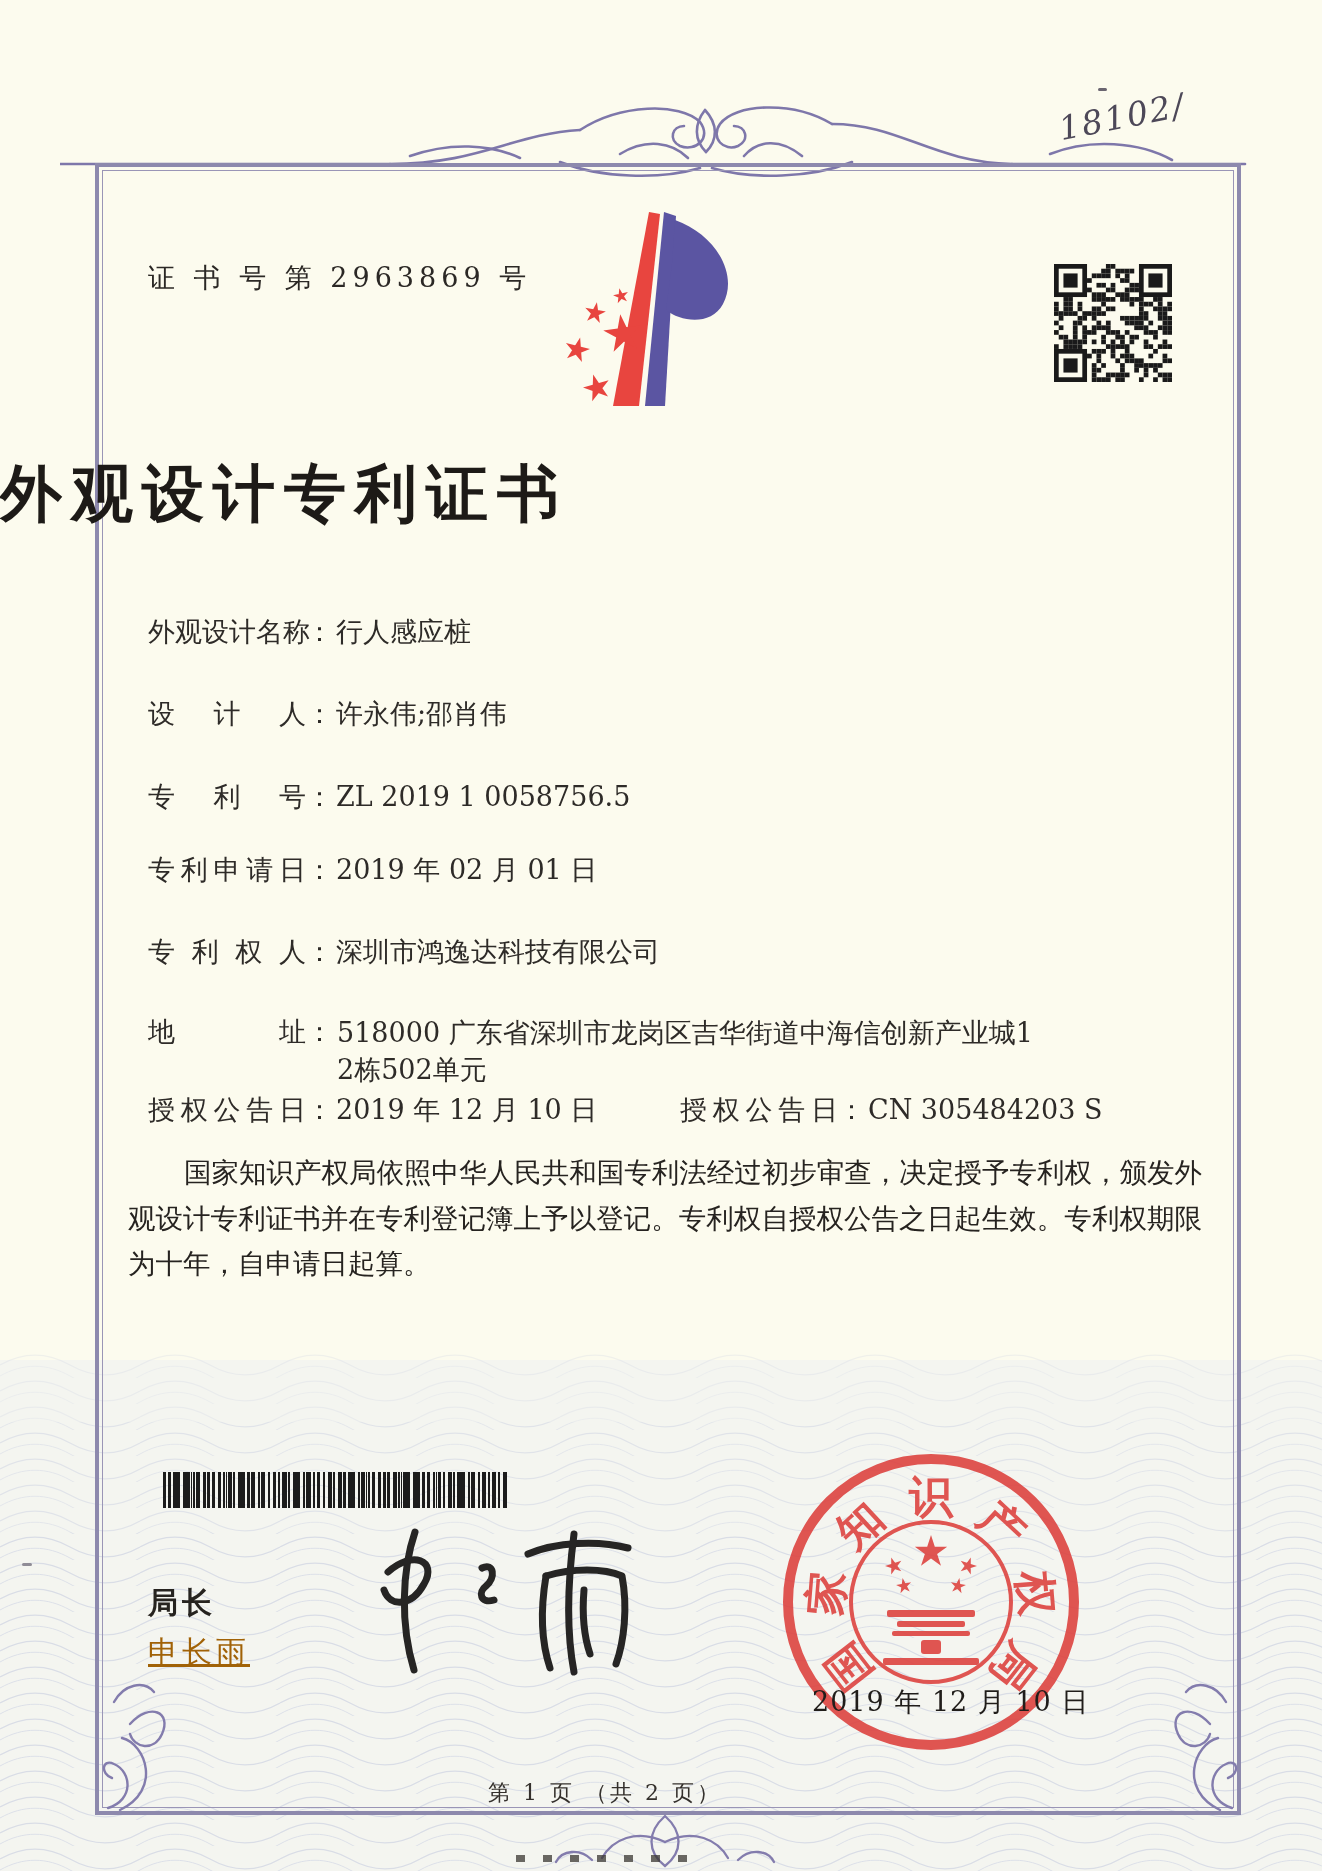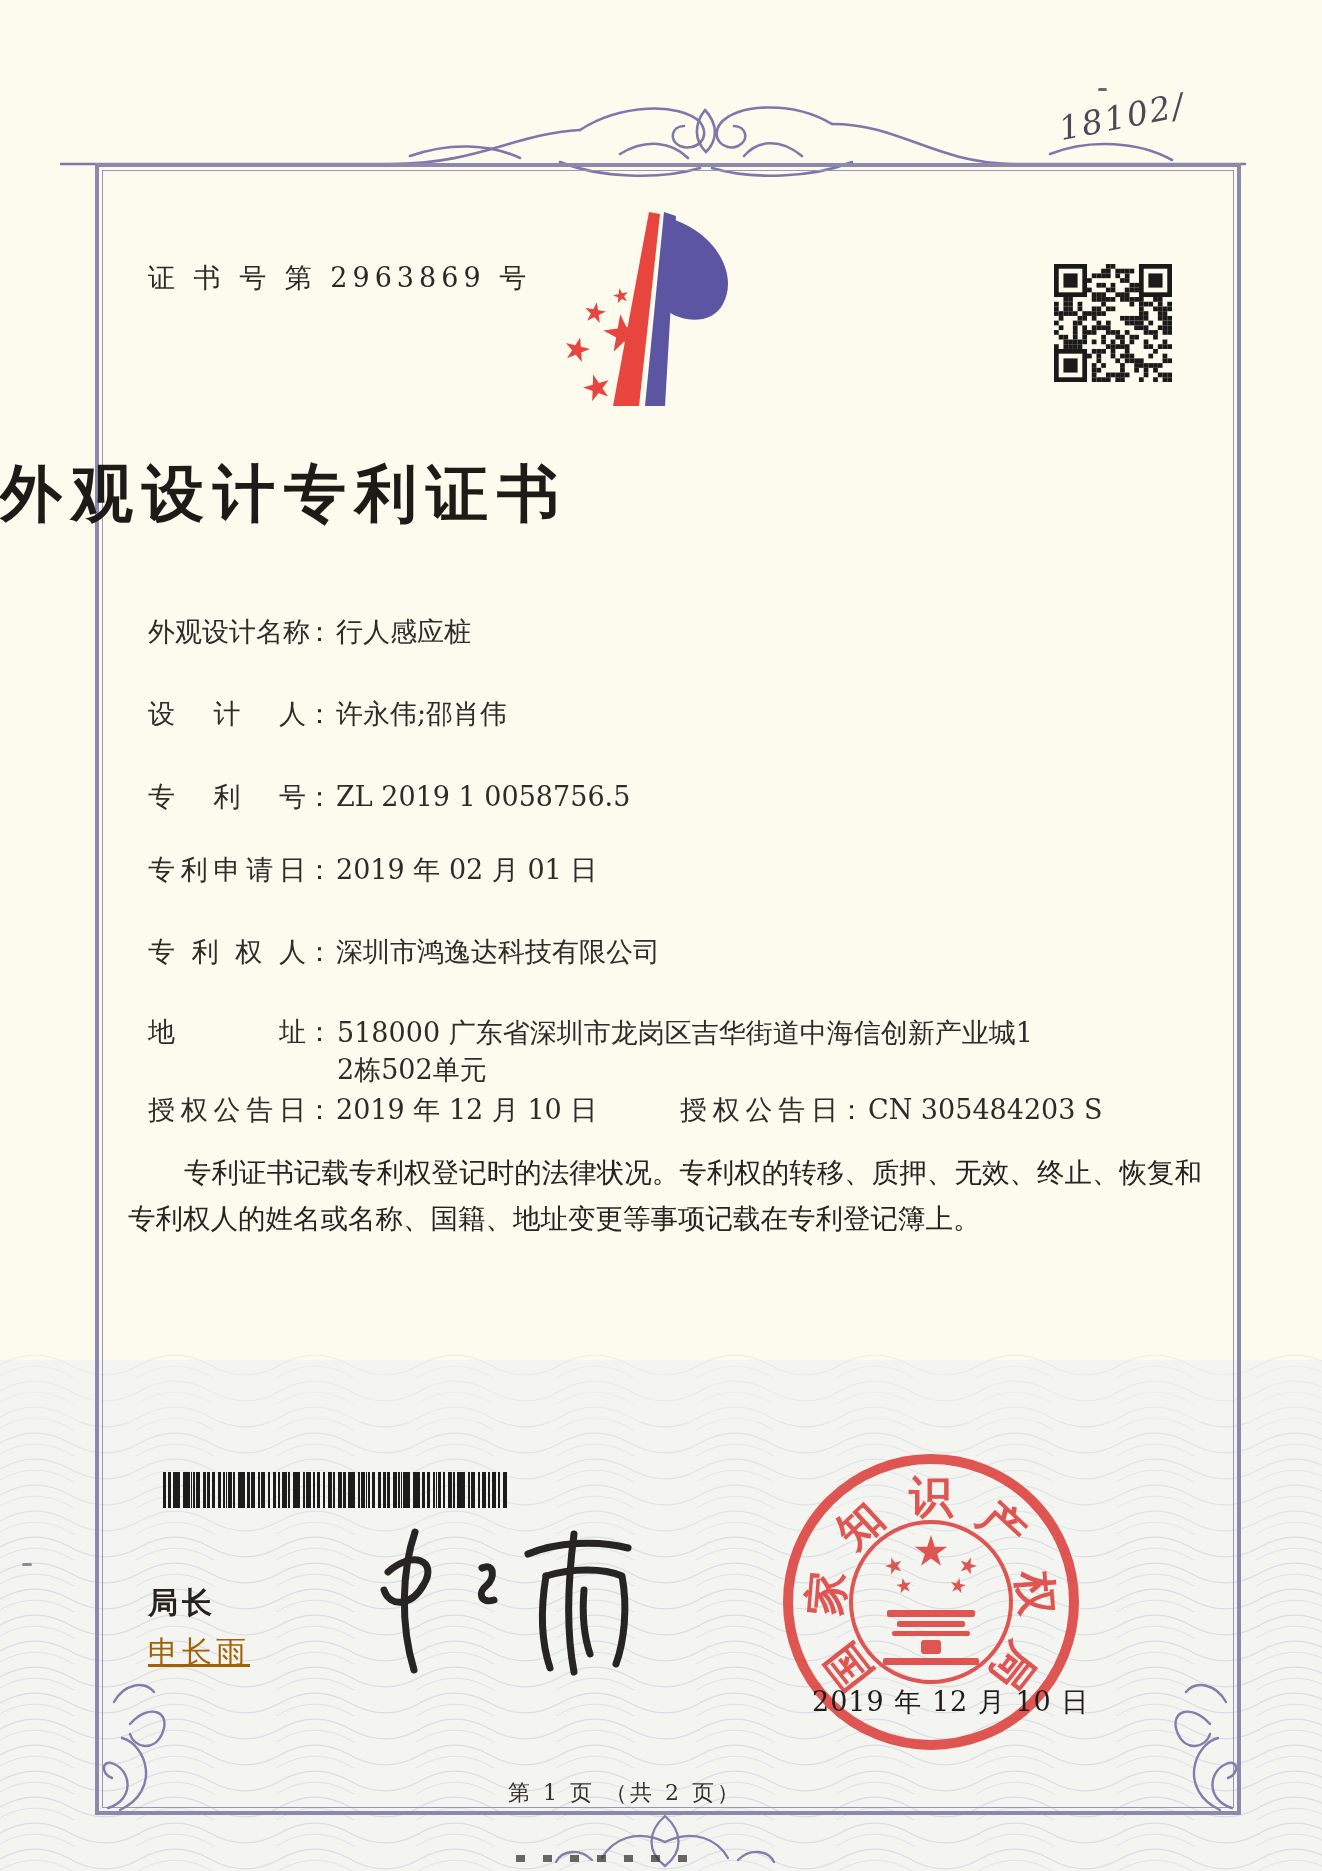--- a/index.html
+++ b/index.html
@@ -69,21 +69,21 @@
   
   .director-title{left:148px;top:1583px;font-size:30px;letter-spacing:4px;color:#26231f;font-weight:bold;}
   .director-name{left:148px;top:1632px;font-size:30px;letter-spacing:4px;color:#a16207;text-decoration:underline;}
   .signature{left:360px;top:1518px;width:300px;height:180px;}
   
   .seal{left:770px;top:1440px;width:330px;height:330px;}
   .seal-date{left:812px;top:1684px;font-size:27px;color:#201d1a;letter-spacing:1px;}
   
   .footer{
     left:0;top:1778px;width:1210px;text-align:center;
-    font-size:22px;letter-spacing:3px;color:#34302c;padding-left:20px;
+    font-size:22px;letter-spacing:3px;color:#34302c;
   }
   .clipped-text{
     left:516px;top:1855px;width:188px;height:7px;
     background:repeating-linear-gradient(90deg,#3a3732 0 9px,transparent 9px 27px);
     opacity:.75;
   }
   svg{display:block;}
 </style>
 </head>
 <body>
@@ -437,21 +437,21 @@
   <span class="lbl">地址</span><span class="colon">：</span><span class="addr-val"><span>518000 广东省深圳市龙岗区吉华街道中海信创新产业城1</span><br><span>2栋502单元</span></span>
 </div>
 <div class="abs row" style="top:1092px">
   <span class="lbl">授权公告日</span><span class="colon">：</span><span class="val">2019 年 12 月 10 日</span>
   <span class="grant2">
     <span class="lbl">授权公告日</span><span class="colon">：</span><span class="val">CN 305484203 S</span>
   </span>
 </div>
 
 <div class="abs bodytext">
-  <p>专利证书记载专利权登记时的法律状况。专利权的转移、质押、无效、终止、恢复和专利权人的姓名或名称、国籍、地址变更等事项记载在专利登记簿上。</p>
+  <p>国家知识产权局依照中华人民共和国专利法经过初步审查，决定授予专利权，颁发外观设计专利证书并在专利登记簿上予以登记。专利权自授权公告之日起生效。专利权期限为十年，自申请日起算。</p>
 </div>
 
 <div class="abs barcode"></div>
 
 <div class="abs director-title">局长</div>
 <div class="abs director-name">申长雨</div>
 
 <svg class="abs signature" viewBox="0 0 300 180" aria-hidden="true">
   <g stroke="#262524" stroke-width="7" fill="none" stroke-linecap="round" stroke-linejoin="round">
     <path d="M55,14 C42,52 40,106 54,152"></path>

